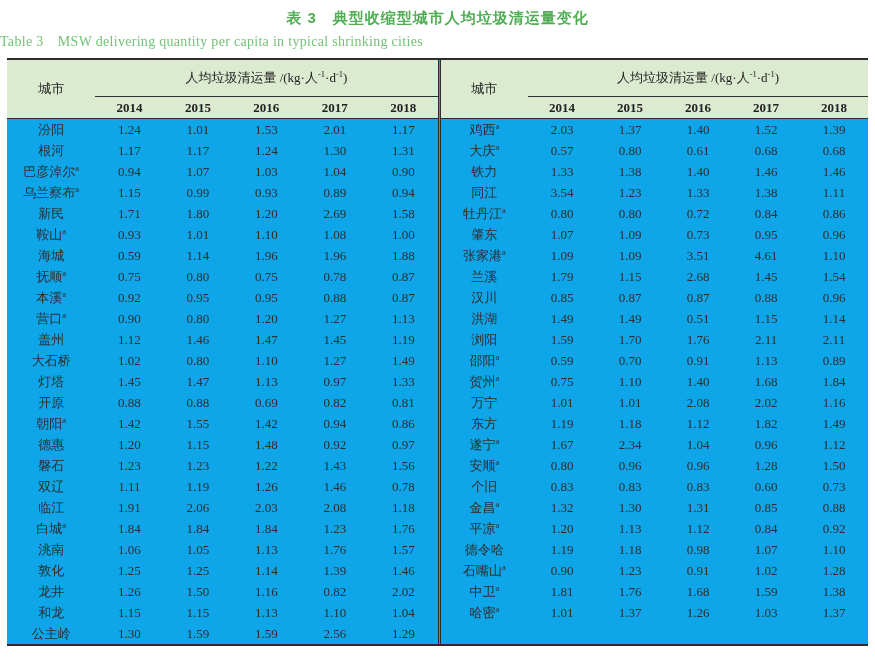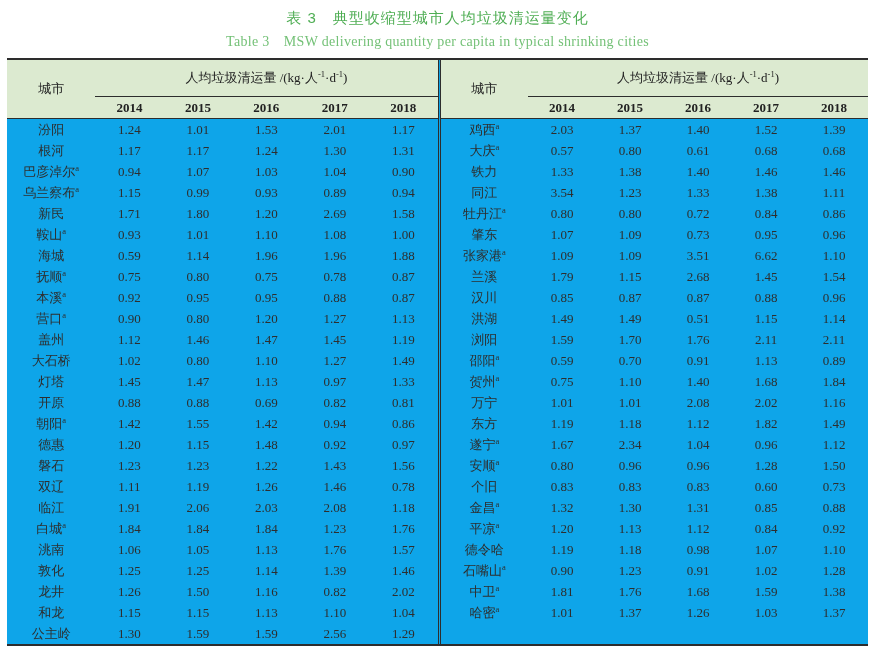--- a/index.html
+++ b/index.html
@@ -13,25 +13,25 @@
   html,body{margin:0;padding:0;}
   body{
     width:875px;height:661px;background:#ffffff;
     font-family:"Liberation Serif","DejaVu Serif",serif;
     color:var(--text);
   }
   .page{position:relative;width:875px;height:661px;background:#fff;overflow:hidden;}
   .title-cn{
     padding-top:7px;text-align:center;
     font-family:"Liberation Sans","DejaVu Sans",sans-serif;
-    font-size:15px;font-weight:400;line-height:22px;
+    font-size:15px;font-weight:700;line-height:22px;
     color:var(--title-green);letter-spacing:1px;
   }
   .title-en{
-    margin-top:3px;text-align:center;
+    margin-top:3px;text-align:left;
     font-family:"Liberation Serif","DejaVu Serif",serif;
     font-size:14px;line-height:20px;color:var(--subtitle-green);
     letter-spacing:0.3px;
   }
   .tables{
     display:flex;margin:6px 7px 0 7px;
     border-top:2px solid var(--border);
     border-bottom:2px solid var(--border);
     background:#0ea5e9;
   }
@@ -350,21 +350,21 @@
               <td>1.09</td>
               <td>0.73</td>
               <td>0.95</td>
               <td>0.96</td>
             </tr>
             <tr>
               <td class="city">张家港<sup>a</sup></td>
               <td>1.09</td>
               <td>1.09</td>
               <td>3.51</td>
-              <td>6.62</td>
+              <td>4.61</td>
               <td>1.10</td>
             </tr>
             <tr>
               <td class="city">兰溪</td>
               <td>1.79</td>
               <td>1.15</td>
               <td>2.68</td>
               <td>1.45</td>
               <td>1.54</td>
             </tr>

